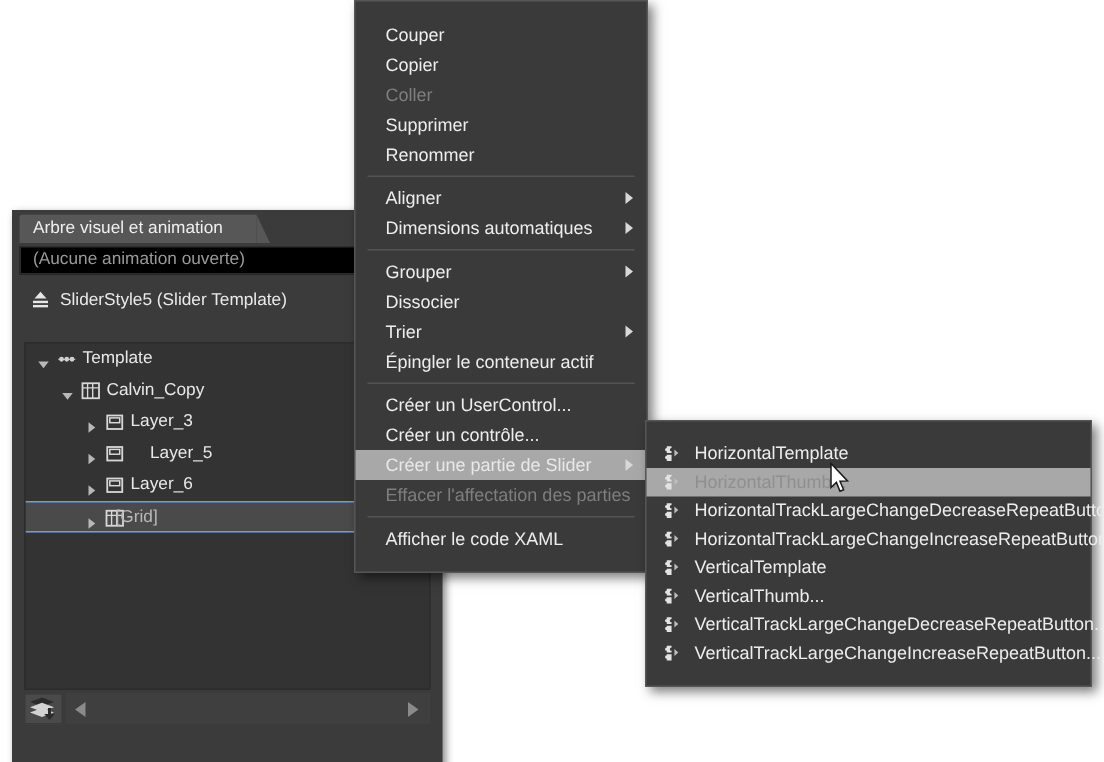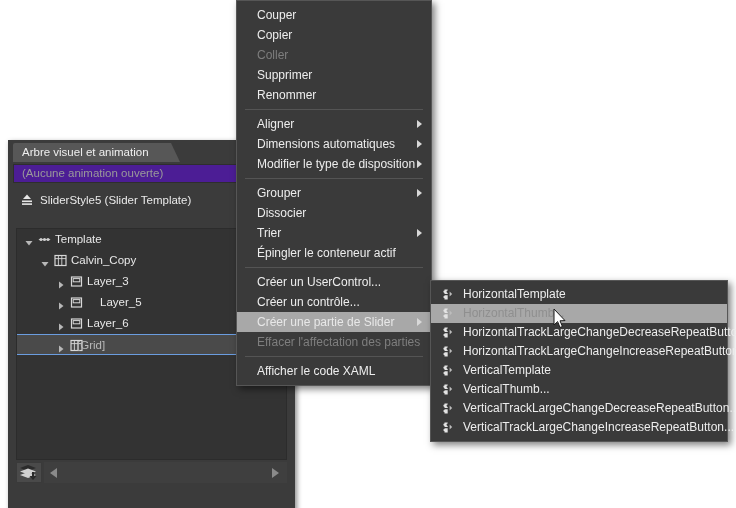--- a/index.html
+++ b/index.html
@@ -59,21 +59,21 @@
     border-color: transparent transparent #575757 transparent;
   }
 
   
   #animation-combo {
     position: absolute;
     left: 5px;
     top: 24px;
     width: 274px;
     height: 19px;
-    background: #4c1d95;
+    background: #000000;
     border: 1px solid #2e2e2e;
     box-sizing: border-box;
   }
   #animation-combo-value {
     position: absolute;
     left: 8px;
     top: 0;
     line-height: 17px;
     font-size: 11.5px;
     color: #9a9a9a;
@@ -207,21 +207,21 @@
     border-width: 5px 0 5px 7px;
     border-color: transparent transparent transparent #8a8a8a;
   }
 
   
   .menu {
     position: absolute;
     background: #3a3a3a;
     border: 1px solid #565656;
     box-shadow: 3px 3px 7px rgba(0,0,0,0.5);
-    padding: 4px 0;
+    padding: 12px 0;
     box-sizing: border-box;
   }
   #context-menu {
     left: 236px;
     top: 0;
     width: 196px;
   }
   #slider-submenu {
     left: 430px;
     top: 280px;
@@ -394,21 +394,20 @@
 
 <div id="context-menu" class="menu">
     <div class="menu-item"><span>Couper</span></div>
     <div class="menu-item"><span>Copier</span></div>
     <div class="menu-item disabled"><span>Coller</span></div>
     <div class="menu-item"><span>Supprimer</span></div>
     <div class="menu-item"><span>Renommer</span></div>
     <div class="menu-sep"></div>
     <div class="menu-item"><span>Aligner</span><span class="submenu-arrow"></span></div>
     <div class="menu-item"><span>Dimensions automatiques</span><span class="submenu-arrow"></span></div>
-    <div class="menu-item"><span>Modifier le type de disposition</span><span class="submenu-arrow"></span></div>
     <div class="menu-sep"></div>
     <div class="menu-item"><span>Grouper</span><span class="submenu-arrow"></span></div>
     <div class="menu-item"><span>Dissocier</span></div>
     <div class="menu-item"><span>Trier</span><span class="submenu-arrow"></span></div>
     <div class="menu-item"><span>Épingler le conteneur actif</span></div>
     <div class="menu-sep"></div>
     <div class="menu-item"><span>Créer un UserControl...</span></div>
     <div class="menu-item"><span>Créer un contrôle...</span></div>
     <div class="menu-item highlight"><span>Créer une partie de Slider</span><span class="submenu-arrow"></span></div>
     <div class="menu-item disabled"><span>Effacer l'affectation des parties</span></div>

